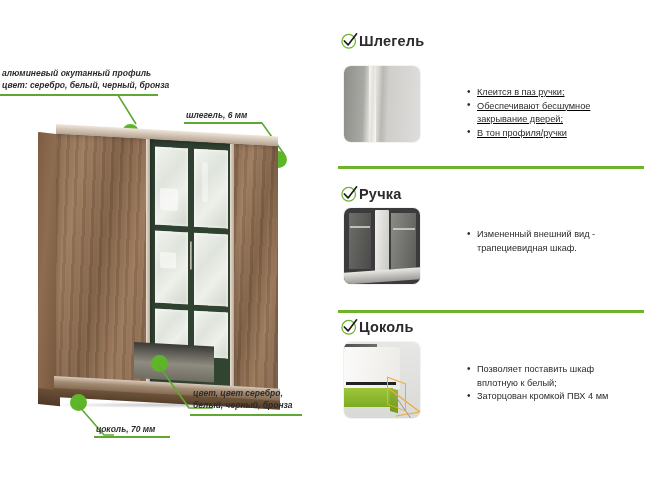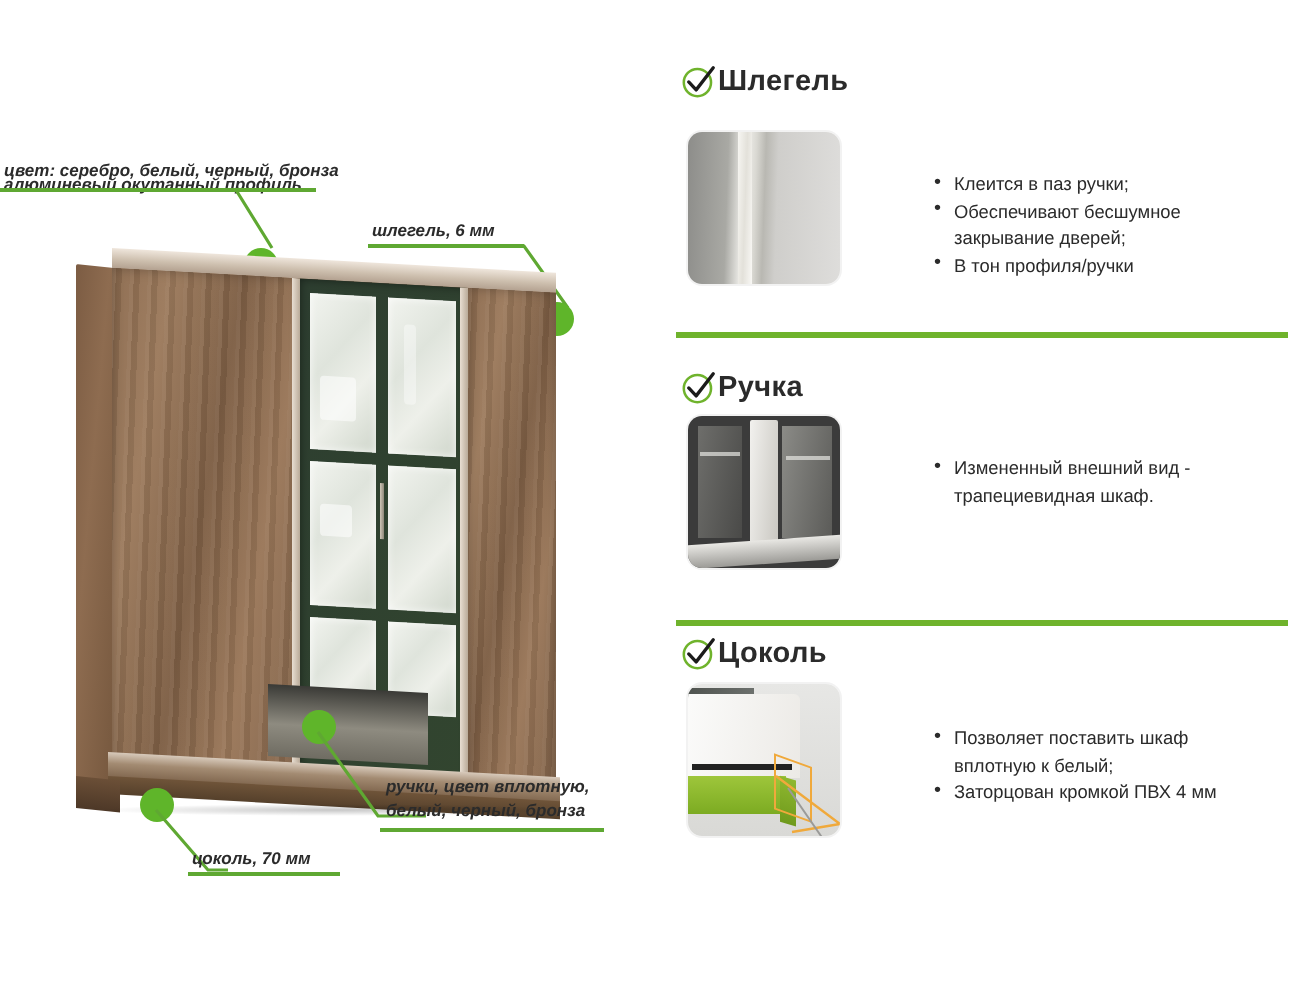--- a/index.html
+++ b/index.html
@@ -167,21 +167,21 @@
     background:linear-gradient(180deg,#8fb830,#6f9a1c); transform:skewY(16deg); }
   .th-cokol .annot { position:absolute; border:1.2px solid #f0a93b; }
 </style>
 <style>.bullet.cont:before{content:"";}</style></head>
 <body>
 
 <div class="page">
 
   <div class="left-pane">
 
-    <div class="callout-text" style="left:2px; top:68px;margin-top:19px;">алюминевый окутанный профиль</div>
+    <div class="callout-text" style="left:2px; top:68px;">алюминевый окутанный профиль</div>
     <div class="callout-text" style="left:2px; top:80px;">цвет: серебро, белый, черный, бронза</div>
     <div class="callout-underline" style="left:0px; top:94px; width:158px;"></div>
     <svg class="leader" style="left:0px; top:92px; width:140px; height:42px;">
       <polyline points="0,3 118,3 136,32" fill="none" stroke="#5fa832" stroke-width="1.6"></polyline>
     </svg>
     <div class="dot" style="left:122px; top:124px; width:17px; height:17px;"></div>
 
     <div class="callout-text" style="left:186px; top:110px;">шлегель, 6 мм</div>
     <div class="callout-underline" style="left:184px; top:122px; width:78px;"></div>
     <svg class="leader" style="left:184px; top:120px; width:110px; height:40px;">
@@ -219,21 +219,21 @@
       <div class="w-plinth"></div>
       <div class="w-plinth2"></div>
       <div class="w-foot"></div>
       <div class="w-floor-shadow"></div>
     </div>
 
     <div class="dot" style="left:151px; top:355px; width:17px; height:17px;"></div>
     <svg class="leader" style="left:155px; top:366px; width:60px; height:46px;">
       <polyline points="4,0 34,42 58,42" fill="none" stroke="#5fa832" stroke-width="1.6"></polyline>
     </svg>
-    <div class="callout-text" style="left:193px; top:388px;">ручки, цвет вплотную,</div>
+    <div class="callout-text" style="left:193px; top:388px;">цвет, цвет серебро,</div>
     <div class="callout-text" style="left:193px; top:400px;">белый, черный, бронза</div>
     <div class="callout-underline" style="left:190px; top:414px; width:112px;"></div>
 
     <div class="dot" style="left:70px; top:394px; width:17px; height:17px;"></div>
     <svg class="leader" style="left:74px; top:405px; width:40px; height:34px;">
       <polyline points="4,0 30,30 40,30" fill="none" stroke="#5fa832" stroke-width="1.6"></polyline>
     </svg>
     <div class="callout-text" style="left:96px; top:424px;">цоколь, 70 мм</div>
     <div class="callout-underline" style="left:94px; top:436px; width:76px;"></div>
   </div>
@@ -248,21 +248,21 @@
             <path d="M5.5 12.6 L10.2 17.6 L21 3.6" fill="none" stroke="#1b1b1b" stroke-width="2.1" stroke-linecap="round" stroke-linejoin="round"></path>
           </svg>
         </span>
         <span class="sec-title">Шлегель</span>
       </div>
       <div class="thumb" style="left:14px; top:66px;">
         <div class="th-shlegel">
             <div class="seal"></div>
           </div>
       </div>
-      <div class="bullets" style="left:136px; top:86px;">
+      <div class="bullets" style="left:136px; top:86px;text-decoration:underline;">
         <div class="bullet">Клеится в паз ручки;</div>
         <div class="bullet">Обеспечивают бесшумное</div>
         <div class="bullet cont" style="padding-left: 11px; --no-mark: 1;">закрывание дверей;</div>
         <div class="bullet">В тон профиля/ручки</div>
       </div>
       <div class="divider" style="top:166px;"></div>
     </div>
 
     <div class="section" style="top:170px; height:143px;">
       <div class="sec-head" style="top:14px;">

